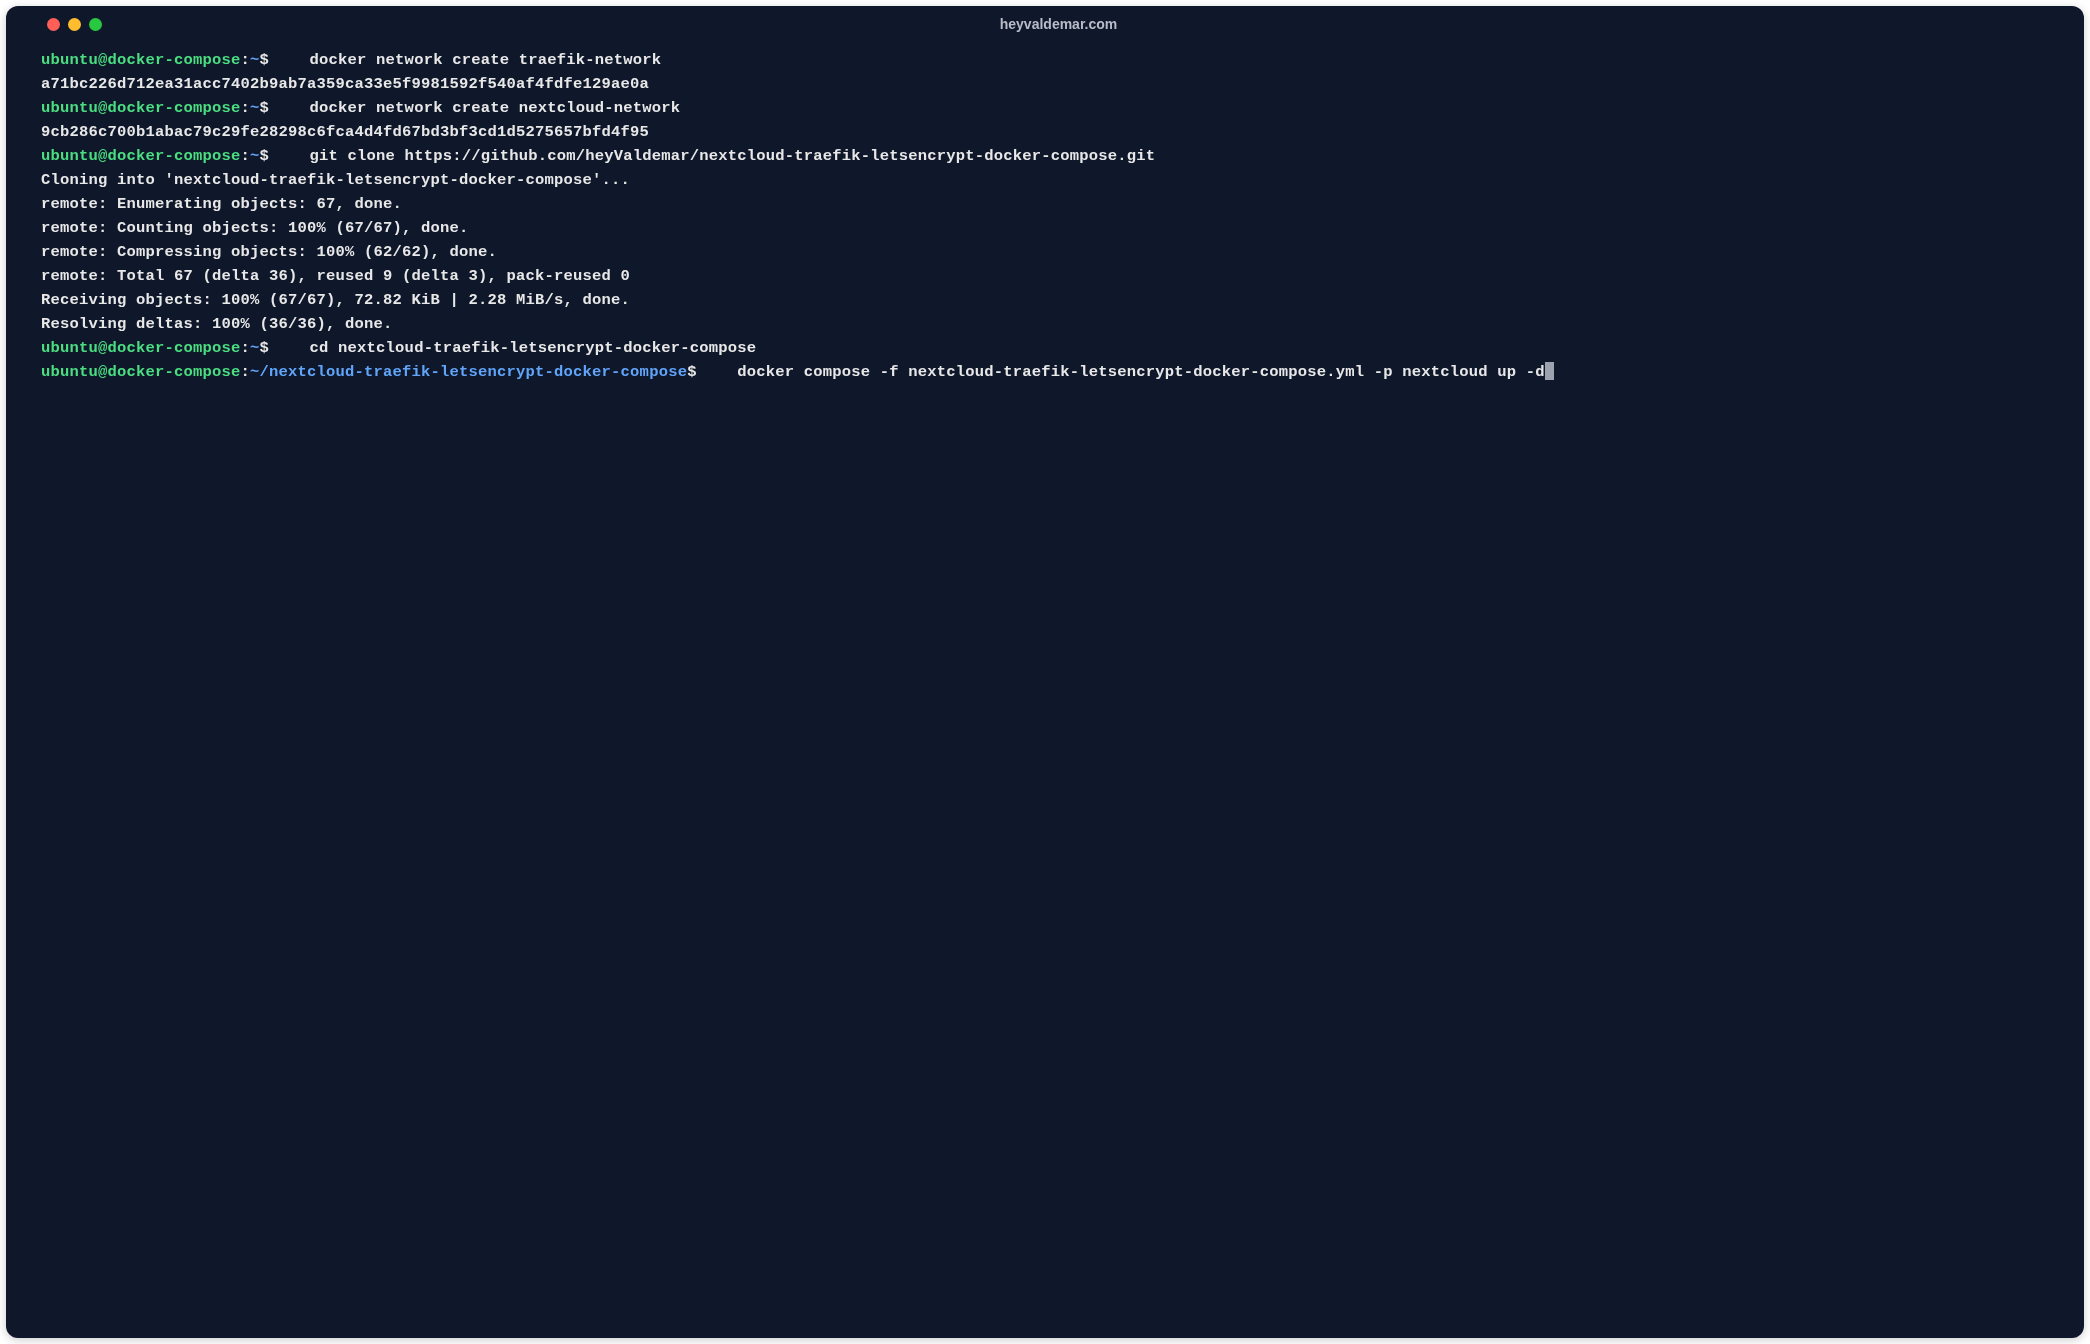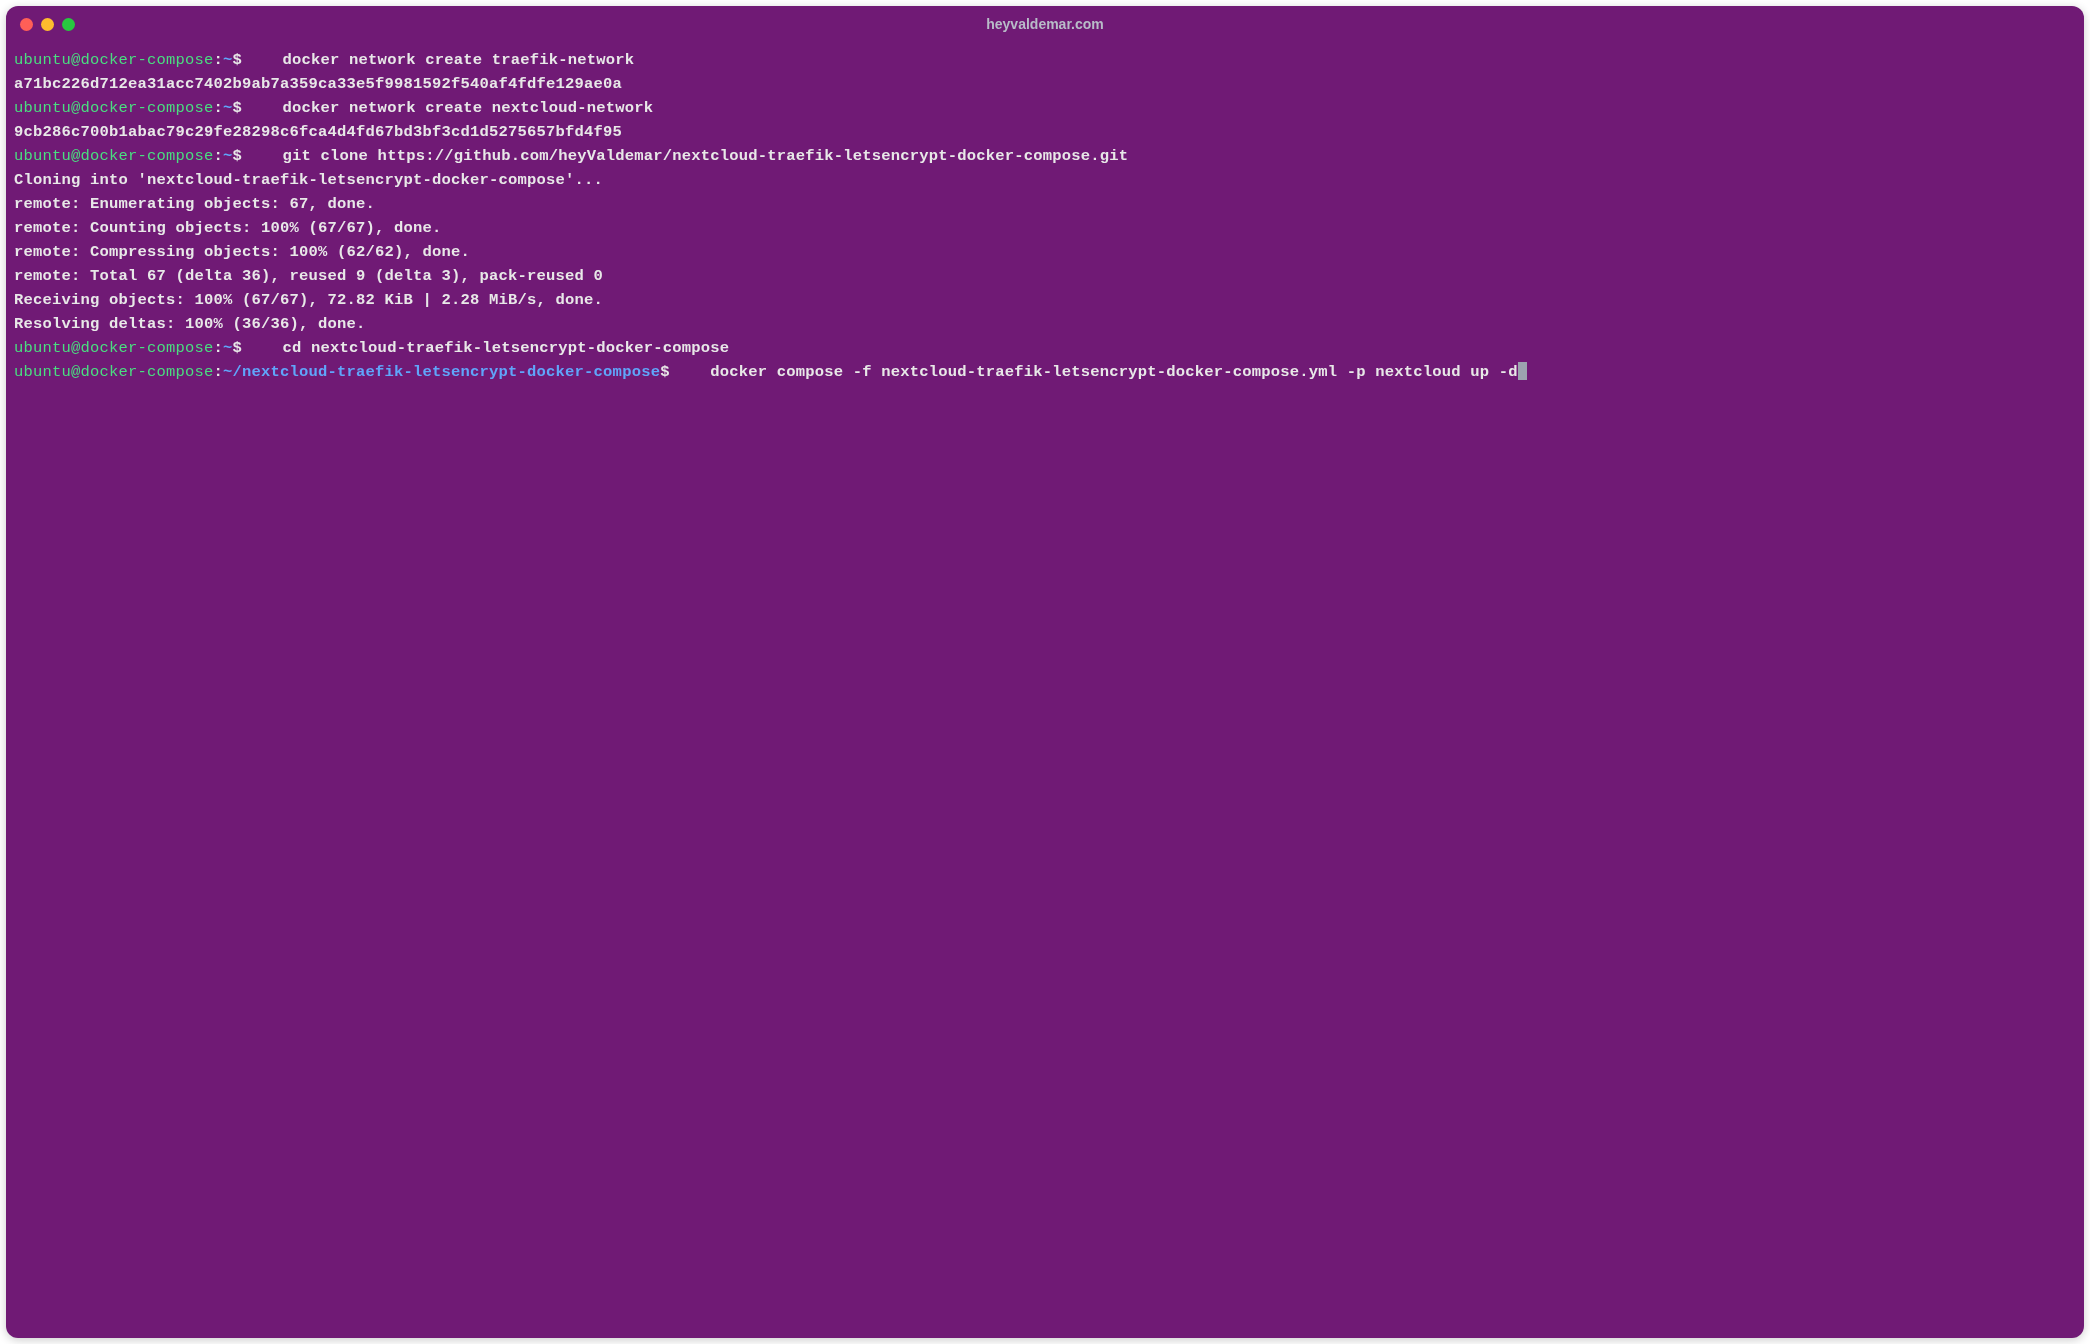--- a/index.html
+++ b/index.html
@@ -2,28 +2,29 @@
 <html><head>
   <meta charset="utf-8">
   <style>
     * { margin: 0; padding: 0; box-sizing: border-box; }
     body {
       background: #ffffff;
       padding: 6px;
       font-family: 'SF Mono', Menlo, Monaco, Consolas, 'Courier New', monospace;
     }
     .terminal-window {
-      background: #701a75;
+      background: #0f172a;
       border-radius: 12px;
       overflow: hidden;
       box-shadow: 0 2px 10px rgba(0,0,0,0.2);
       width: 100%;
       height: calc(100vh - 12px);
       display: flex;
       flex-direction: column;
+      padding-left: 27px;
     }
     .titlebar {
       height: 36px;
       display: flex;
       align-items: center;
       padding: 0 14px;
       position: relative;
       flex-shrink: 0;
     }
     .traffic-lights {
@@ -52,21 +53,21 @@
       padding: 6px 8px;
       font-size: 15.5px;
       line-height: 1.55;
       color: #e8e8e8;
       font-weight: 600;
       white-space: pre-wrap;
       word-break: break-all;
       overflow: hidden;
       letter-spacing: 0.2px;
     }
-    .user-host { color: #4ade80; font-weight: 400; margin-top: 28px; }
+    .user-host { color: #4ade80; font-weight: 700; margin-top: 28px; }
     .path { color: #60a5fa; font-weight: 700; }
     .prompt-char { color: #e8e8e8; font-weight: 700; }
     .cmd { color: #e8e8e8; margin-left: 31px; }
     .out { color: #e8e8e8; }
     .cursor {
       display: inline-block;
       width: 9px;
       height: 18px;
       background: #9ca3af;
       vertical-align: text-bottom;

